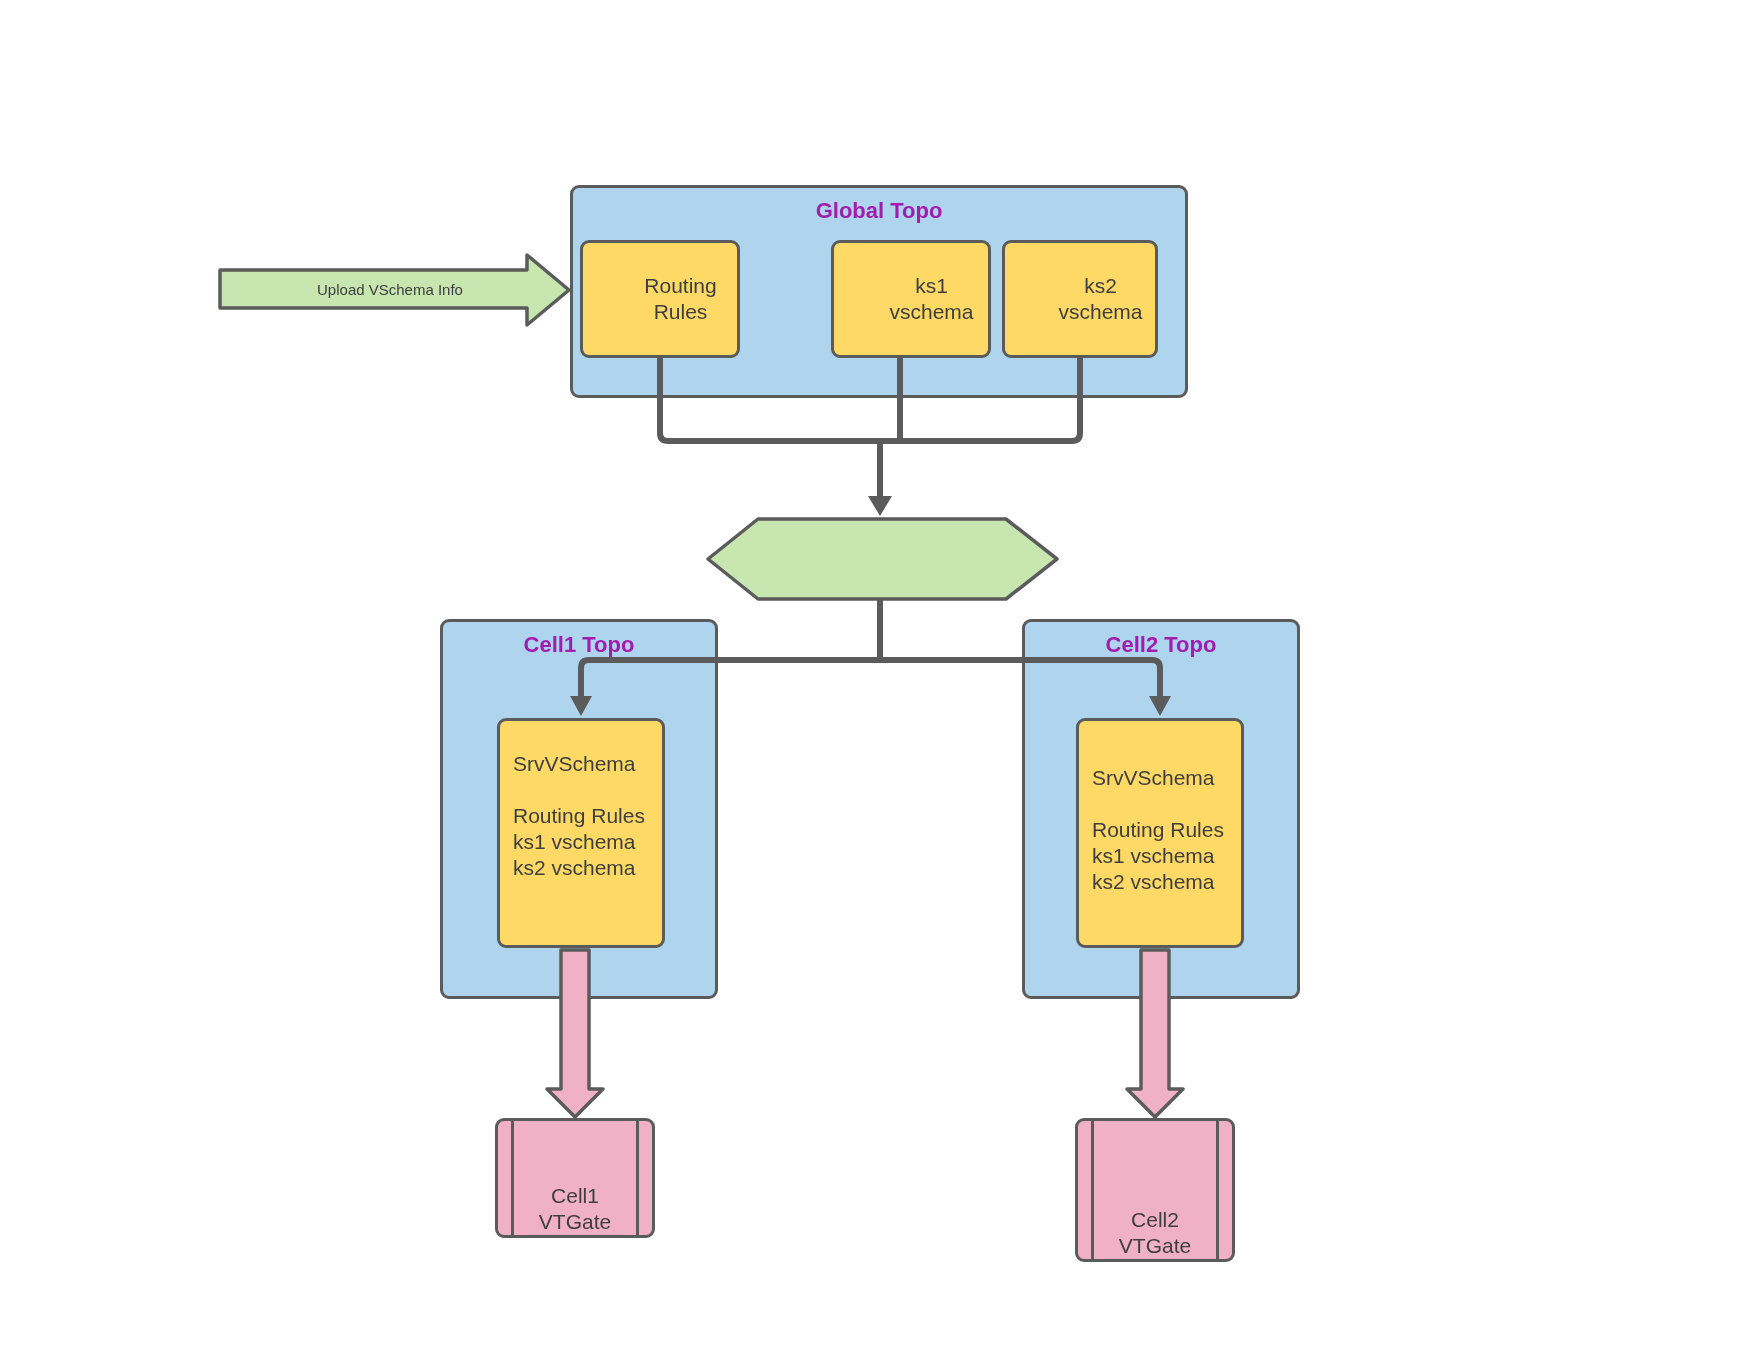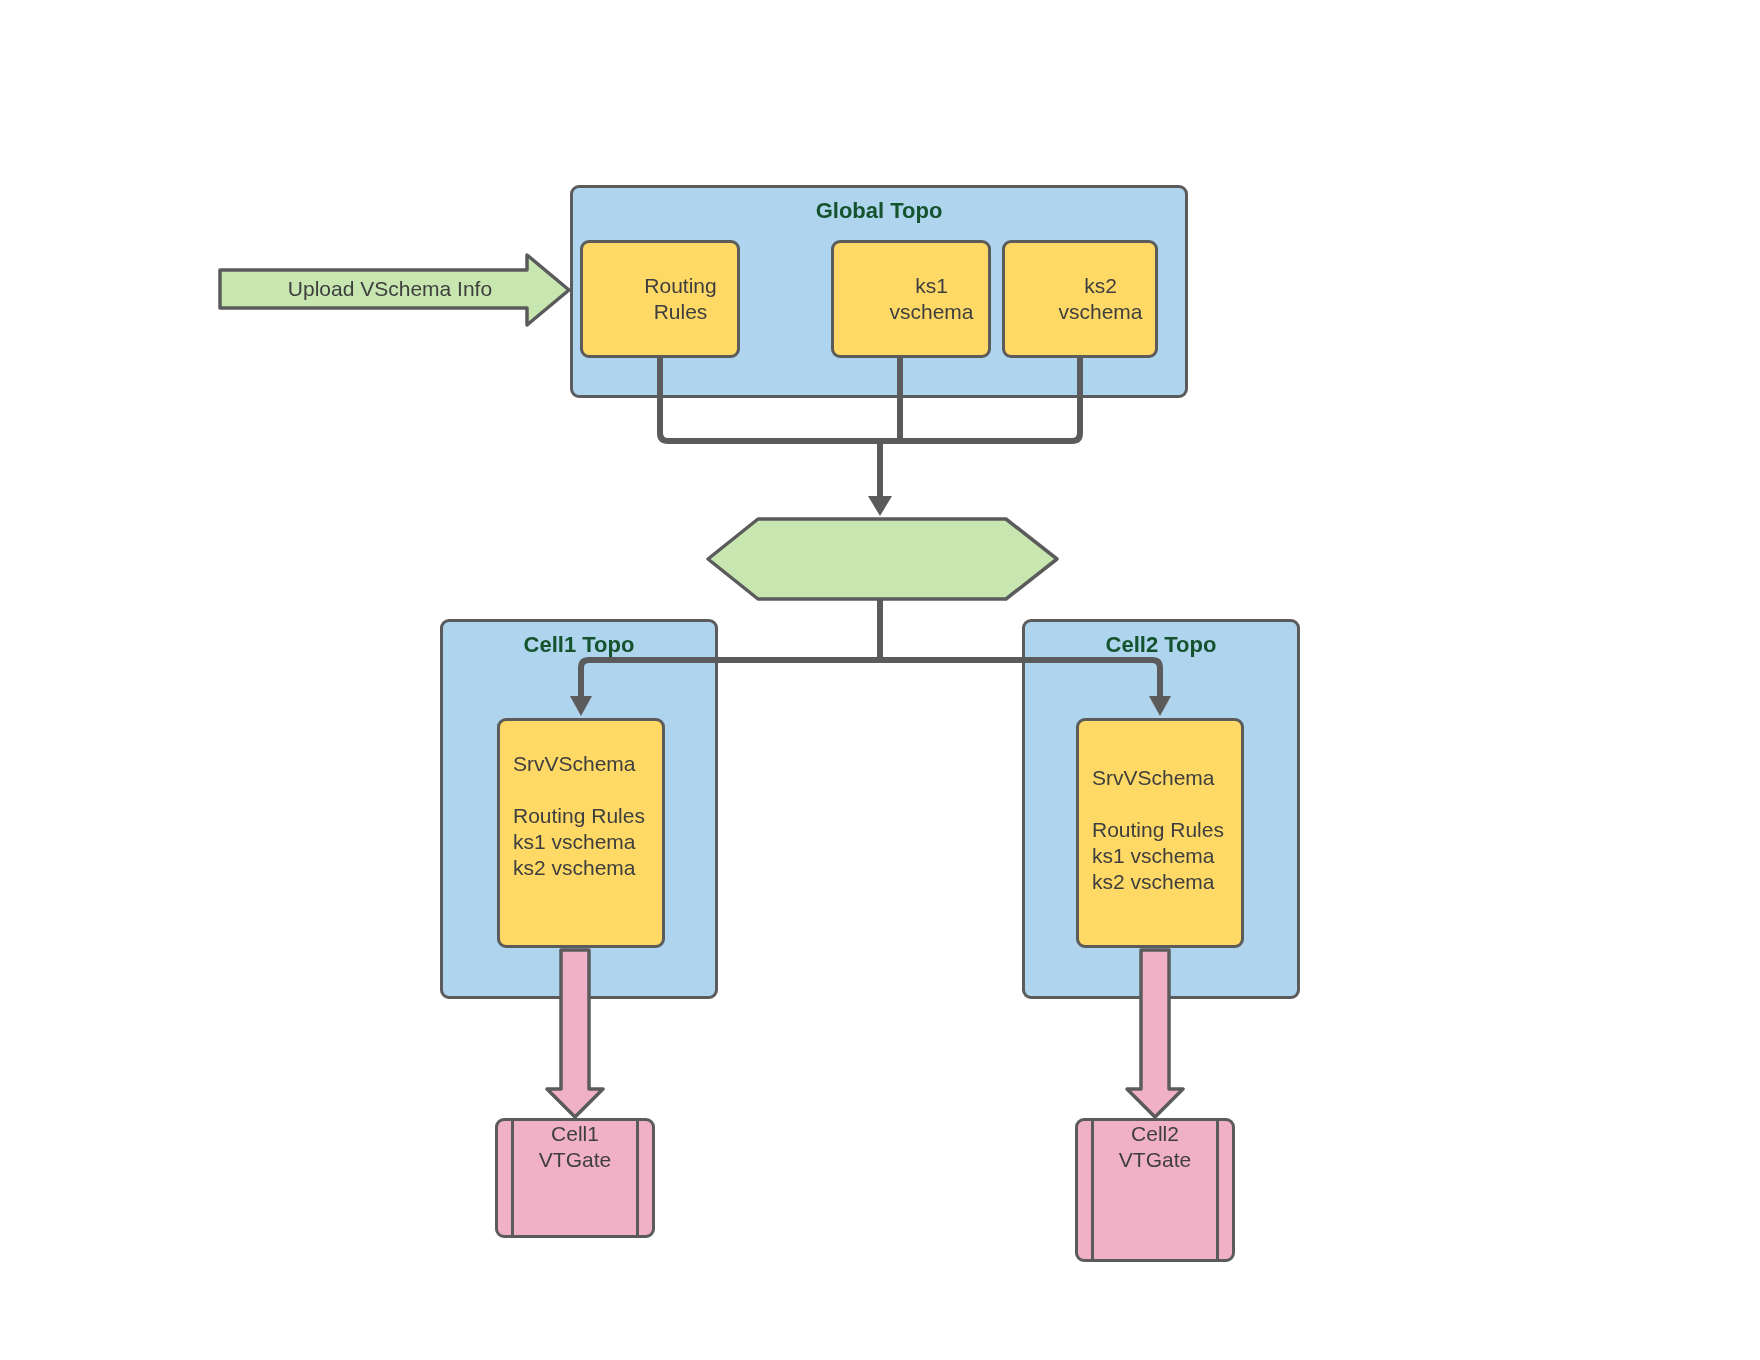--- a/index.html
+++ b/index.html
@@ -5,48 +5,48 @@
   html,body{margin:0;padding:0;background:#ffffff;}
   .canvas{
     position:relative;width:1760px;height:1360px;background:#ffffff;overflow:hidden;
     font-family:"Liberation Sans", sans-serif;color:var(--text,#3e3e3e);
   }
   .container{
     position:absolute;background:var(--container-fill,#aed4ee);
     border:3.5px solid var(--stroke,#5b5b5b);border-radius:9px;box-sizing:border-box;z-index:1;
   }
   .ctitle{
-    text-align:center;font-weight:bold;font-size:22px;padding-top:10px;color:#14532d;
+    text-align:center;font-weight:bold;font-size:22px;padding-top:10px;color:#a21caf;
   }
   .ybox{
     position:absolute;background:var(--box-fill,#ffd966);
     border:3.5px solid var(--stroke,#5b5b5b);border-radius:9px;box-sizing:border-box;z-index:2;
     font-size:21px;line-height:26px;
   }
   .ybox.centered{display:flex;flex-direction:column;align-items:center;justify-content:center;text-align:center;padding-left:41px;}
   .ybox.srv{padding-left:13px;padding-right:6px;}
   .srv1{padding-top:30px;}
   .srv2{padding-top:44px;}
   .tline{min-height:26px;}
   .vtgate{
     position:absolute;background:var(--pink-fill,#f0b1c7);
     border:3.5px solid var(--stroke,#5b5b5b);border-radius:9px;box-sizing:border-box;z-index:2;
-    display:flex;align-items:flex-start;justify-content:center;text-align:center;
+    display:flex;align-items:flex-end;justify-content:center;text-align:center;
     font-size:21px;line-height:26px;
   }
   .vstripe{position:absolute;top:0;bottom:0;width:3px;background:var(--stroke,#5b5b5b);}
   .vstripe.l{left:13px;} .vstripe.r{right:13px;}
   svg.overlay{position:absolute;left:0;top:0;z-index:5;pointer-events:none;}
   .shape-green{fill:var(--green-fill,#c8e6b0);stroke:var(--stroke,#5b5b5b);stroke-width:3.5px;stroke-linejoin:round;}
   .conn{fill:none;stroke:var(--stroke,#5b5b5b);stroke-width:6px;stroke-linejoin:round;}
   .arrowhead{fill:var(--stroke,#5b5b5b);stroke:none;}
   .shape-pink{fill:var(--pink-fill,#f0b1c7);stroke:var(--stroke,#5b5b5b);stroke-width:3.5px;stroke-linejoin:round;}
   .float-label{
     position:absolute;z-index:6;display:flex;align-items:center;justify-content:center;
-    font-size:21px;text-align:center;
+    font-size:15px;text-align:center;
   }
 </style>
 </head>
 <body>
 
 <div class="canvas">
 
   <div class="container" style="left:570px;top:185px;width:618px;height:213px;">
     <div class="ctitle">Global Topo</div>
   </div>

